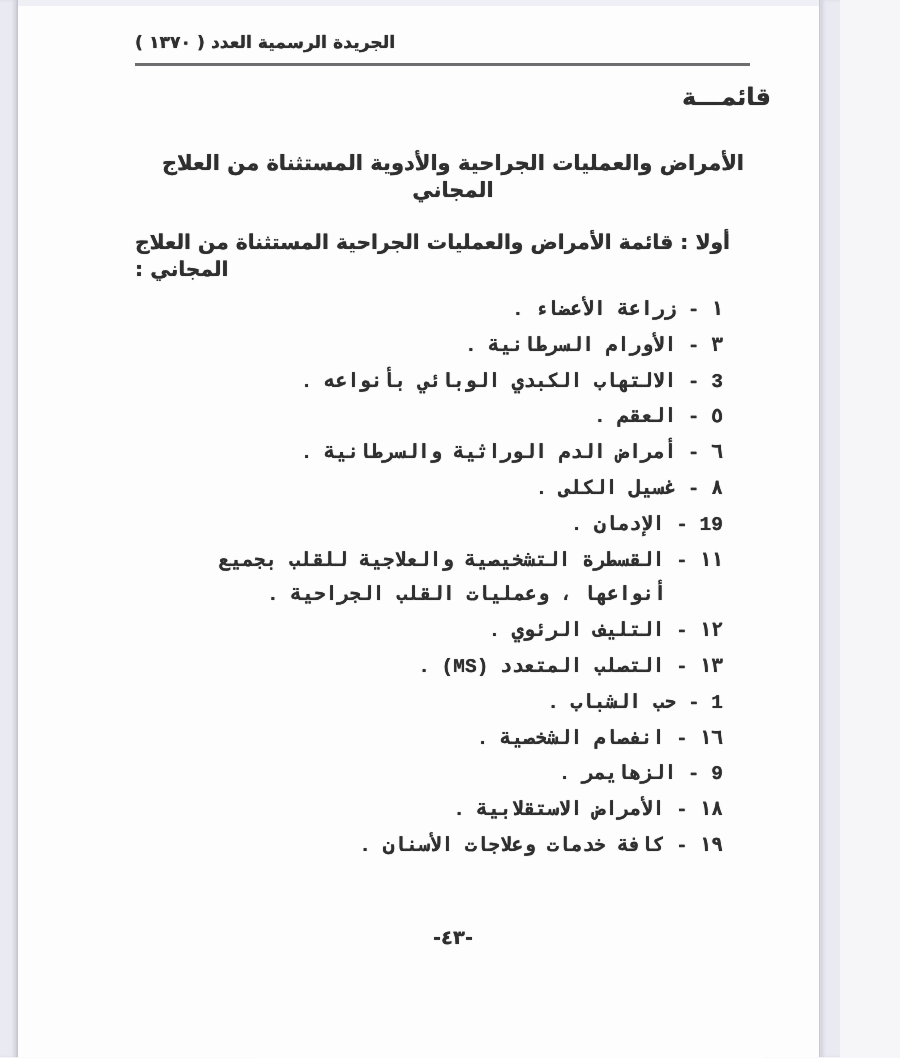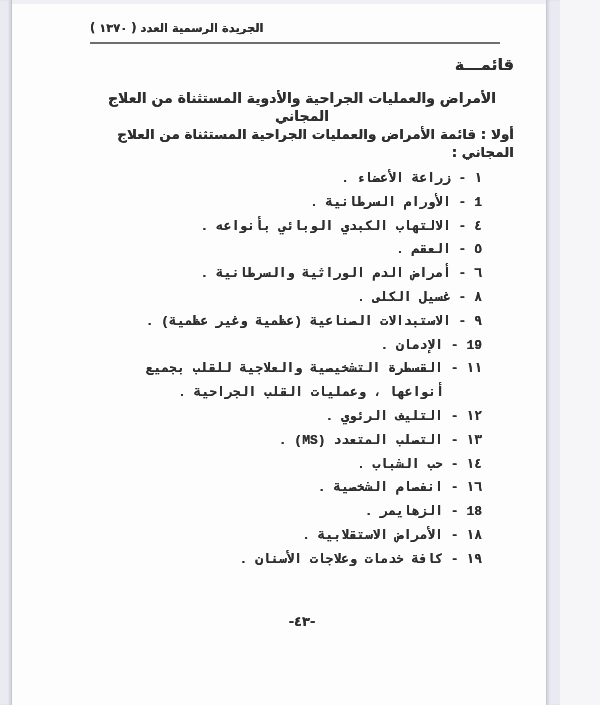--- a/index.html
+++ b/index.html
@@ -54,28 +54,29 @@
     border-bottom: 2px solid #6e6e70;
     margin-right: 14px;
   }
   .doc-title {
     margin-top: 11px;
     font-size: 16px;
     font-weight: bold;
     line-height: 20px;
   }
   .doc-subtitle {
-    margin-top: 14px;
+    margin-top: 25px;
     text-align: center;
     font-size: 14px;
     font-weight: bold;
     line-height: 18px;
   }
   .section-heading {
-    text-align: right;
+    margin-top: 17px;
+    text-align: left;
     font-size: 13.5px;
     font-weight: bold;
     line-height: 18px;
   }
   .items-list {
     margin-top: 6px;
     font-size: 13px;
     font-weight: bold;
     font-family: Liberation Mono, monospace;
   }
@@ -107,33 +108,32 @@
     <div class="header-rule"></div>
 
     <div class="doc-title">قائمـــة</div>
 
     <div class="doc-subtitle">الأمراض والعمليات الجراحية والأدوية المستثناة من العلاج المجاني</div>
 
     <div class="section-heading">أولا : قائمة الأمراض والعمليات الجراحية المستثناة من العلاج المجاني :</div>
 
     <div class="items-list">
       <div class="item">١ - زراعة الأعضاء .</div>
-      <div class="item">1 - الأورام السرطانية .</div>
-      <div class="item">٤ - الالتهاب الكبدي الوبائي بأنواعه .</div>
+      <div class="item">٣ - الأورام السرطانية .</div>
+      <div class="item">3 - الالتهاب الكبدي الوبائي بأنواعه .</div>
       <div class="item">٥ - العقم .</div>
       <div class="item">٦ - أمراض الدم الوراثية والسرطانية .</div>
       <div class="item">٨ - غسيل الكلى .</div>
-      <div class="item">٩ - الاستبدالات الصناعية (عظمية وغير عظمية) .</div>
       <div class="item">19 - الإدمان .</div>
       <div class="item">١١ - القسطرة التشخيصية والعلاجية للقلب بجميع أنواعها ، وعمليات القلب الجراحية .</div>
       <div class="item">١٢ - التليف الرئوي .</div>
       <div class="item">١٣ - التصلب المتعدد (MS) .</div>
-      <div class="item">١٤ - حب الشباب .</div>
+      <div class="item">1 - حب الشباب .</div>
       <div class="item">١٦ - انفصام الشخصية .</div>
-      <div class="item">18 - الزهايمر .</div>
+      <div class="item">9 - الزهايمر .</div>
       <div class="item">١٨ - الأمراض الاستقلابية .</div>
       <div class="item">١٩ - كافة خدمات وعلاجات الأسنان .</div>
     </div>
 
     <div class="page-number">-٤٣-</div>
 
   </div>
 </div>
 
 </body></html>

